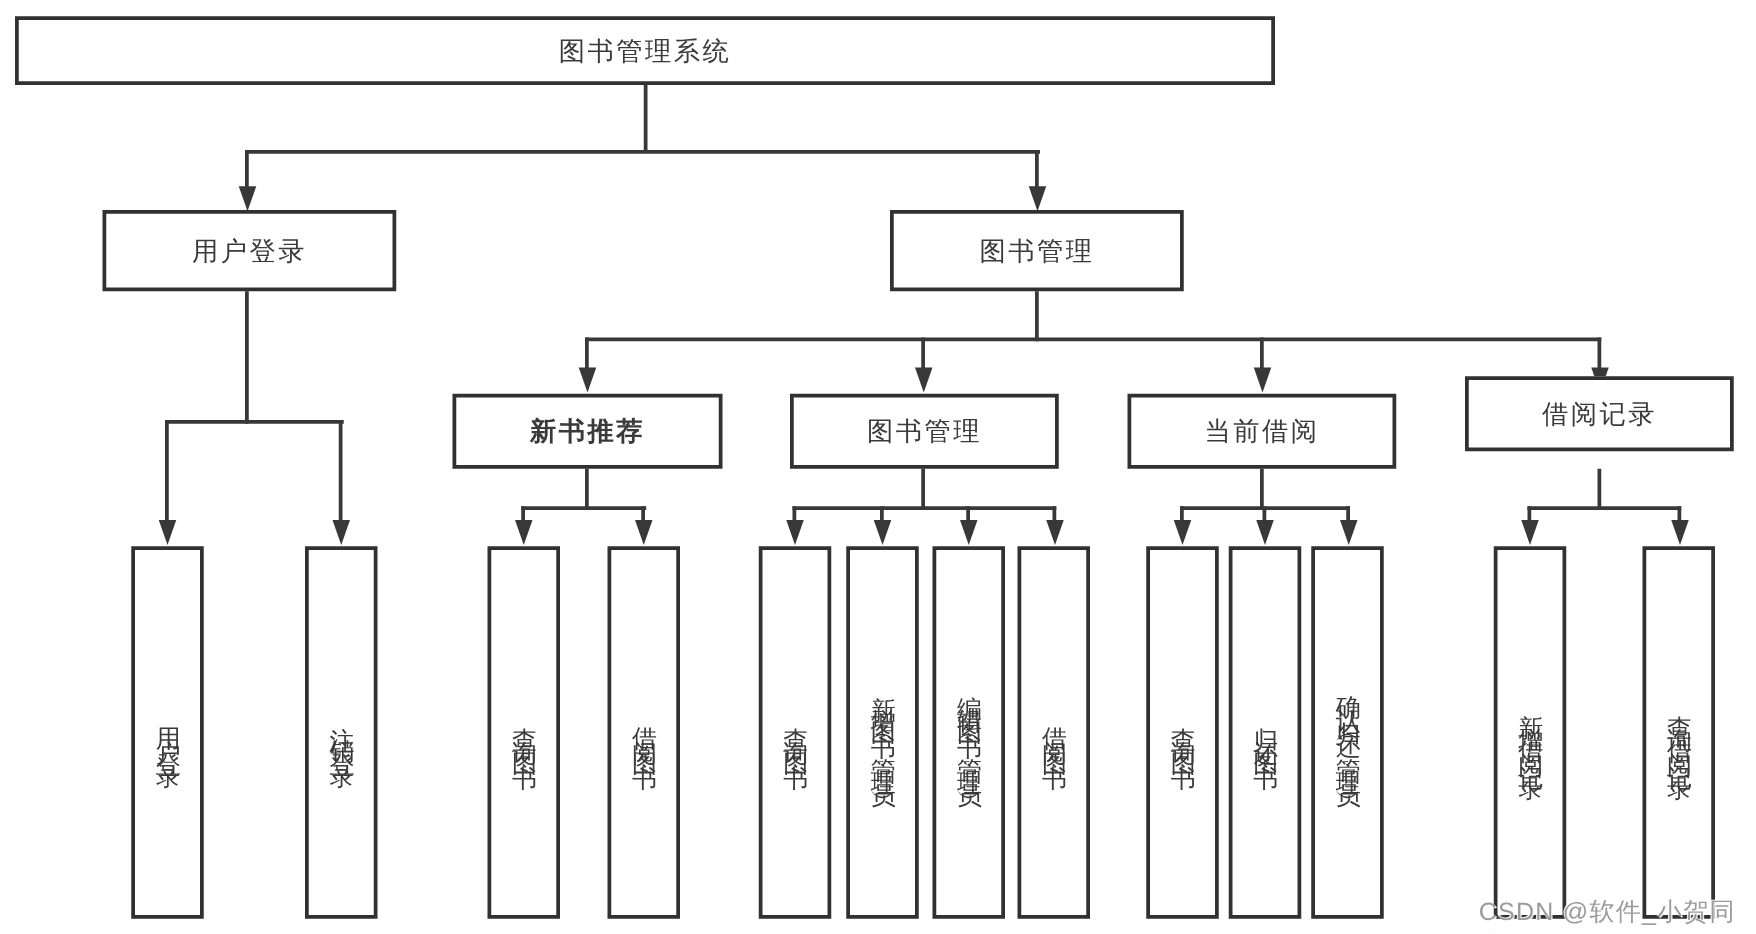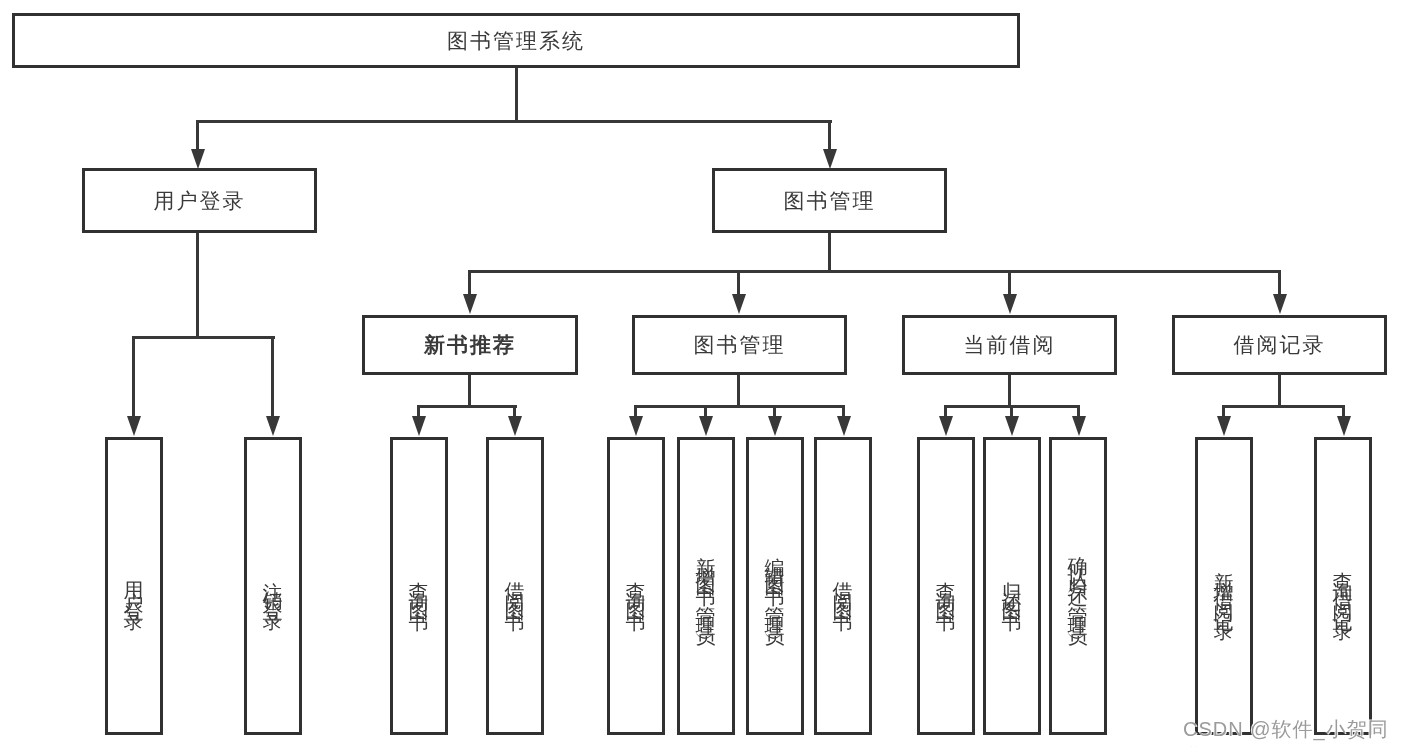--- a/index.html
+++ b/index.html
@@ -70,21 +70,21 @@
 
   <div class="hbox" style="left:362px;top:315px;width:216px;height:60px;font-weight:bold;">
     <span>新书推荐</span>
   </div>
   <div class="hbox" style="left:632px;top:315px;width:215px;height:60px;">
     <span>图书管理</span>
   </div>
   <div class="hbox" style="left:902px;top:315px;width:215px;height:60px;">
     <span>当前借阅</span>
   </div>
-  <div class="hbox" style="left:1172px;top:315px;width:215px;height:60px;">
+  <div class="hbox" style="left:1172px;top:301px;width:215px;height:60px;">
     <span>借阅记录</span>
   </div>
 
   <div class="vl" style="left:468px;top:375px;height:33px;"></div>
   <div class="hl" style="left:417px;top:405px;width:100px;"></div>
   <div class="vl" style="left:417px;top:405px;height:13px;"></div>
   <div class="arw" style="left:412px;top:416px;"></div>
   <div class="vl" style="left:513px;top:405px;height:13px;"></div>
   <div class="arw" style="left:508px;top:416px;"></div>
 

